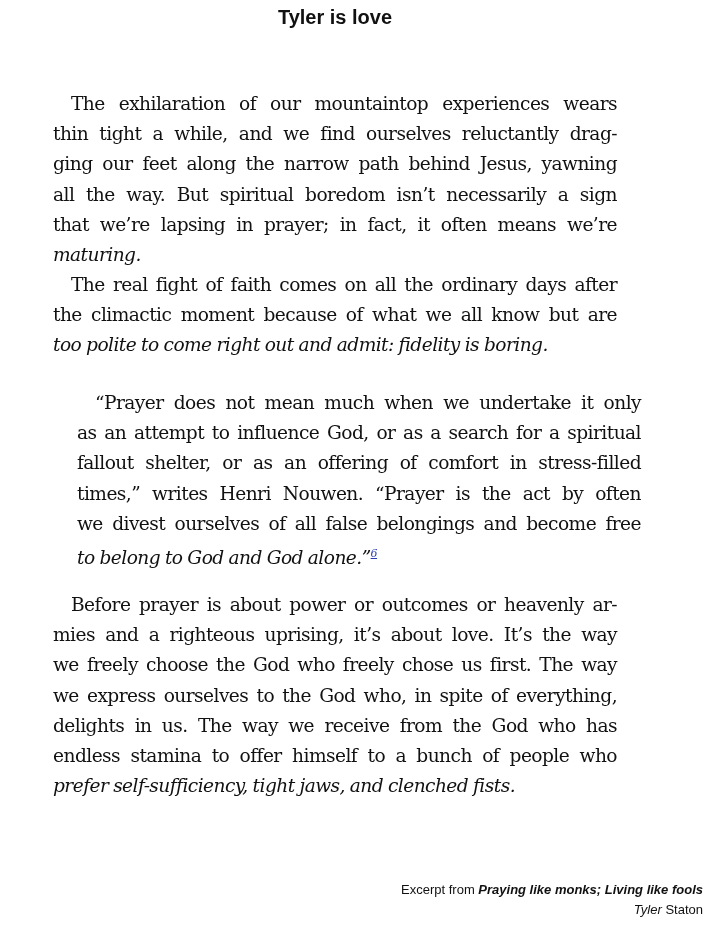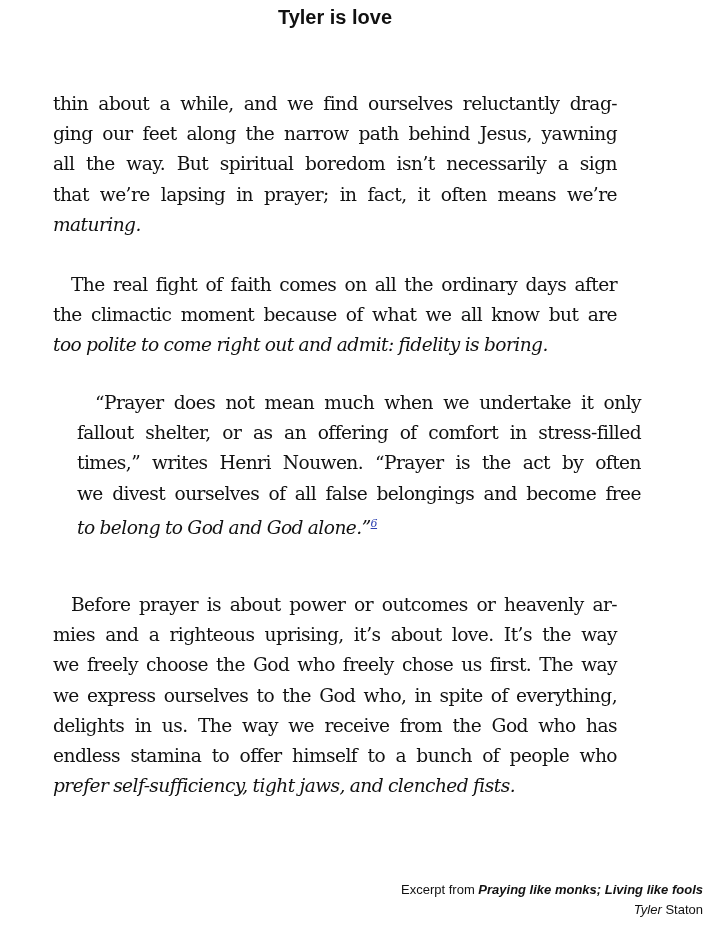--- a/index.html
+++ b/index.html
@@ -28,35 +28,37 @@
     }
     .credits b { font-weight: bold; font-style: italic; }
     .credits i { font-style: italic; }
   </style>
 </head>
 <body>
 
 <div class="title">Tyler is love</div>
 
 <div class="body-text" id="p1">
-  <span class="line">thin about a while, and we find ourselves reluctantly drag-</span>
+  <span class="line indent">The exhilaration of our mountaintop experiences wears</span>
+  <span class="line">thin tight a while, and we find ourselves reluctantly drag-</span>
   <span class="line">ging our feet along the narrow path behind Jesus, yawning</span>
   <span class="line">all the way. But spiritual boredom isn’t necessarily a sign</span>
   <span class="line">that we’re lapsing in prayer; in fact, it often means we’re</span>
   <span class="line last">maturing.</span>
 </div>
 
 <div class="body-text" id="p2">
   <span class="line indent">The real fight of faith comes on all the ordinary days after</span>
   <span class="line">the climactic moment because of what we all know but are</span>
   <span class="line last">too polite to come right out and admit: fidelity is boring.</span>
 </div>
 
 <div class="body-text" id="p3">
   <span class="line indent">“Prayer does not mean much when we undertake it only</span>
+  <span class="line">as an attempt to influence God, or as a search for a spiritual</span>
   <span class="line">fallout shelter, or as an offering of comfort in stress-filled</span>
   <span class="line">times,” writes Henri Nouwen. “Prayer is the act by often</span>
   <span class="line">we divest ourselves of all false belongings and become free</span>
   <span class="line last"><span>to belong to God and God alone.”</span><sup class="fn"><a href="#">6</a></sup></span>
 </div>
 
 <div class="body-text" id="p4">
   <span class="line indent">Before prayer is about power or outcomes or heavenly ar-</span>
   <span class="line">mies and a righteous uprising, it’s about love. It’s the way</span>
   <span class="line">we freely choose the God who freely chose us first. The way</span>

